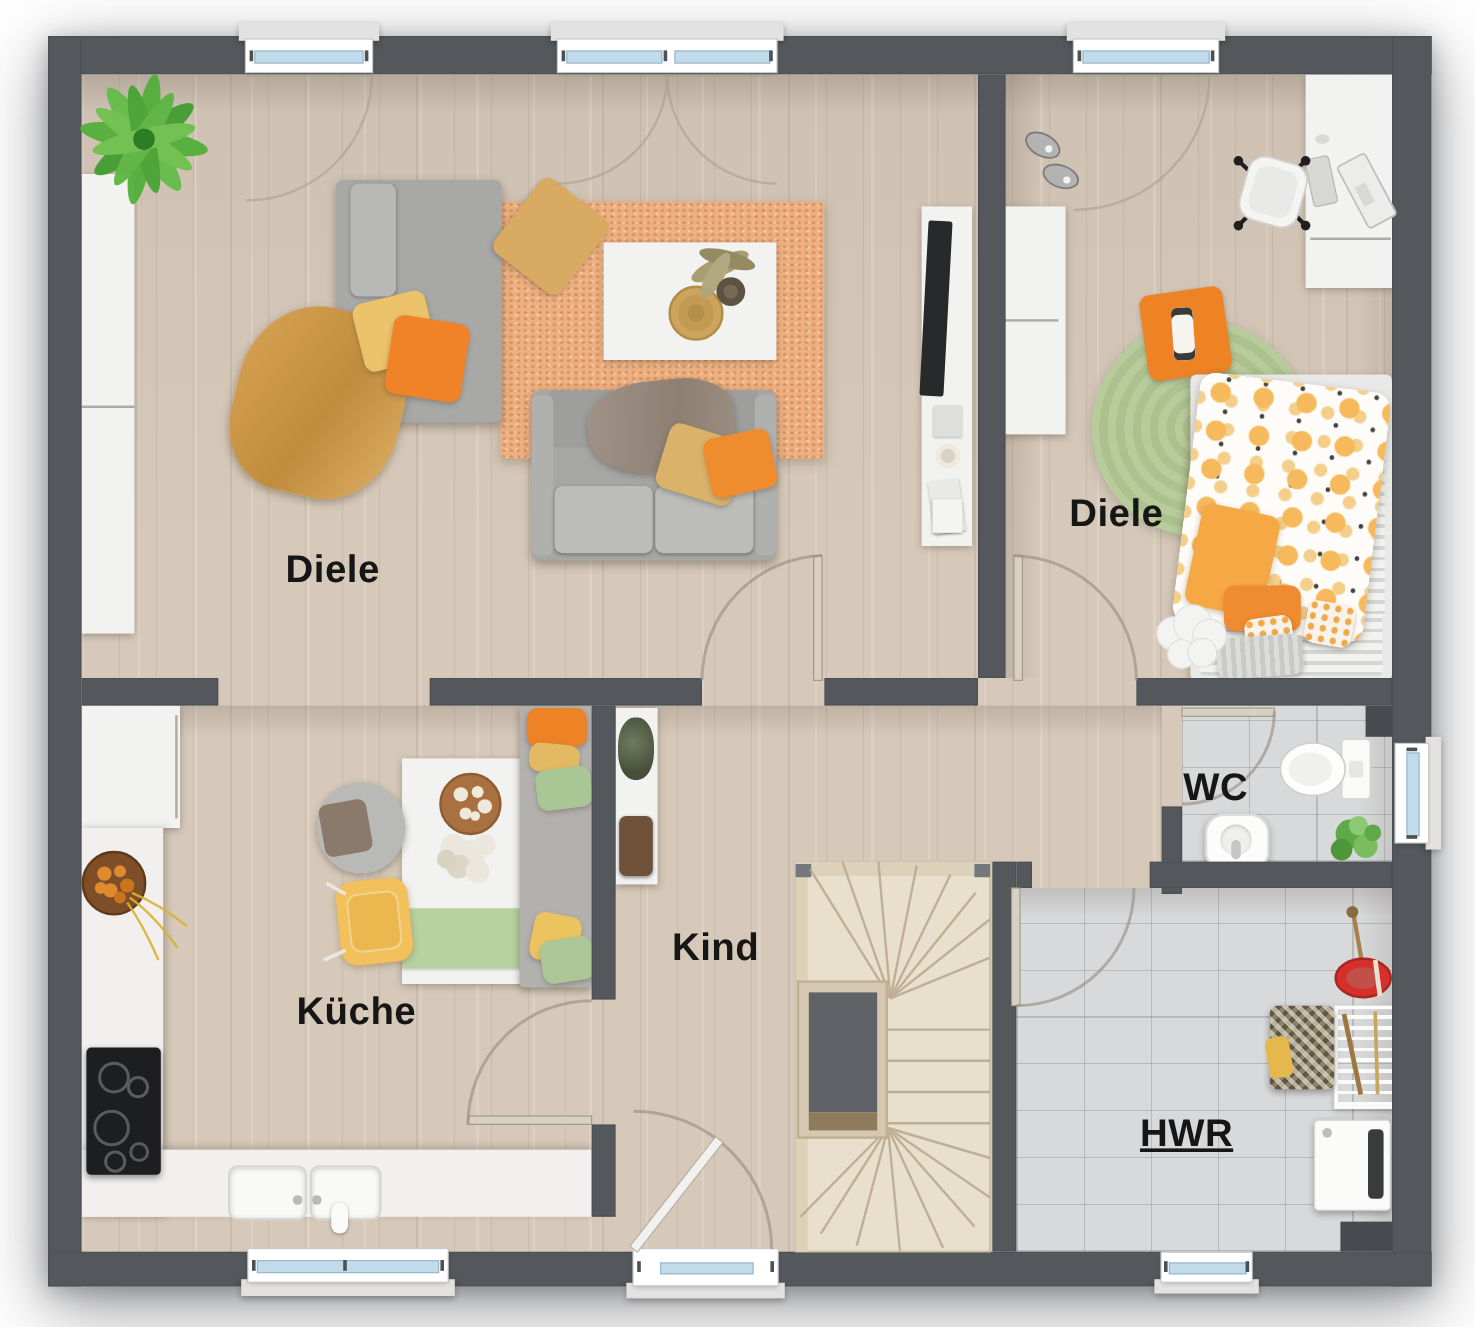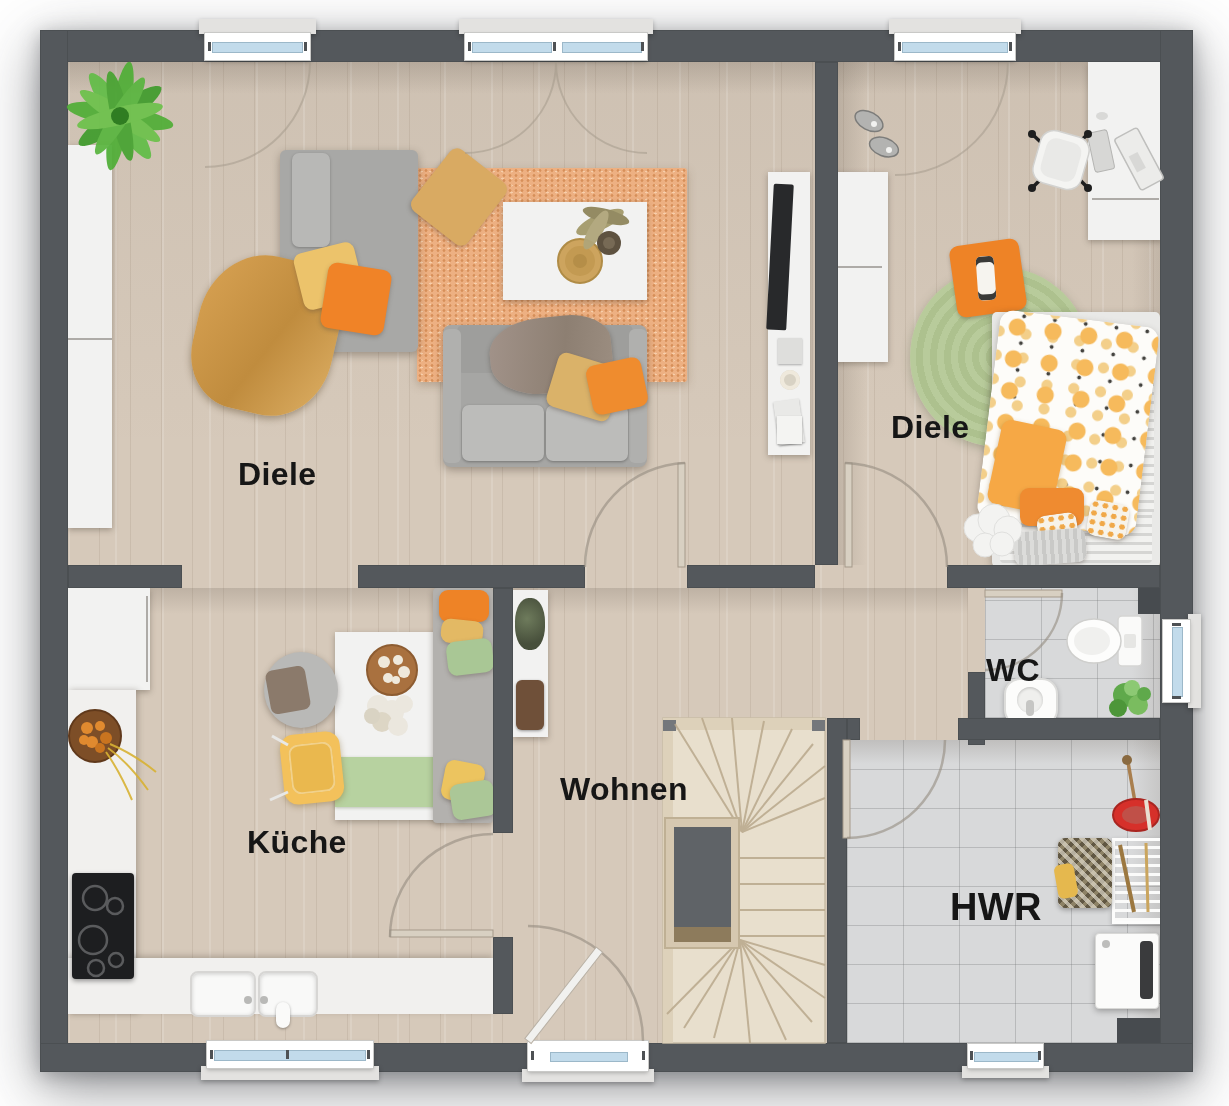--- a/index.html
+++ b/index.html
@@ -426,17 +426,17 @@
     </g>
     <g>
       <line x1="1120" y1="845" x2="1134" y2="912" stroke="#9c7840" stroke-width="4"></line>
       <line x1="1146" y1="843" x2="1148" y2="912" stroke="#caa55e" stroke-width="3"></line>
     </g>
   </svg>
 
   <div class="abs room-label" style="left:238px;top:458px;">Diele</div>
   <div class="abs room-label" style="left:891px;top:411px;">Diele</div>
   <div class="abs room-label" style="left:247px;top:826px;">Küche</div>
-  <div class="abs room-label" style="left:560px;top:773px;">Wohnen</div>
-  <div class="abs room-label" style="left:986px;top:654px;">WC</div>
-  <div class="abs room-label" style="left:950px;top:888px;font-size:38px;">HWR</div>
+  <div class="abs room-label" style="left:560px;top:773px;">Kind</div>
+  <div class="abs room-label" style="left:986px;top:640px;">WC</div>
+  <div class="abs room-label" style="left:950px;top:928px;font-size:32px;text-decoration:underline;">HWR</div>
 
 </div>
 
 </body></html>

